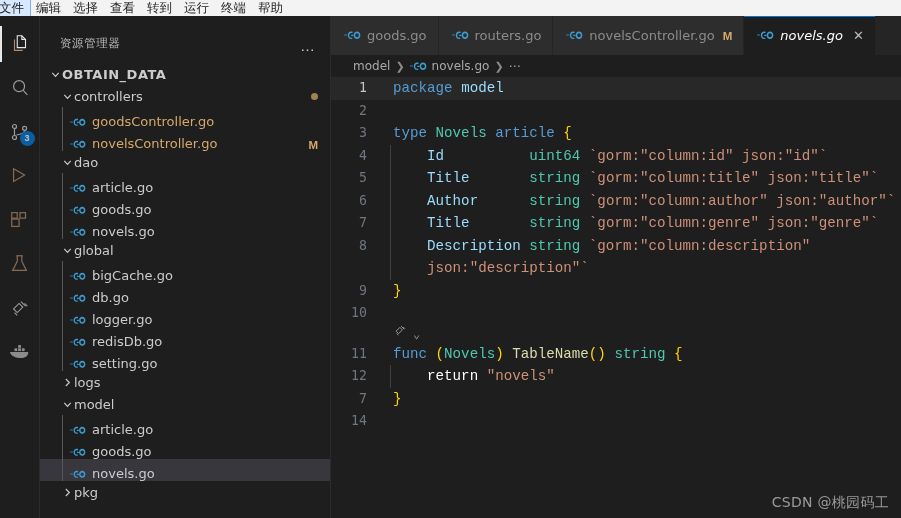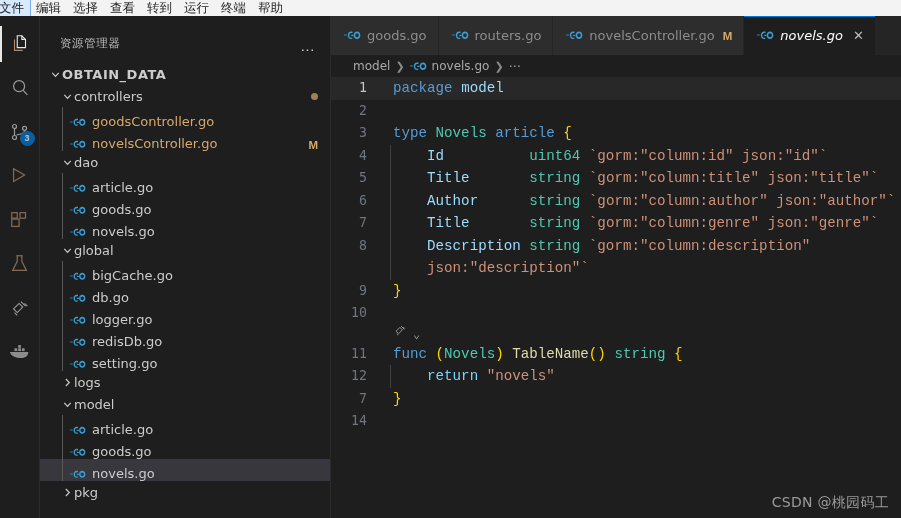--- a/index.html
+++ b/index.html
@@ -91,21 +91,21 @@
           font-size:14.2px; line-height:22.5px; }
   .cline { display:flex; height:22.5px; align-items:center; white-space:pre; }
   .cline.cur { background:#282828; box-shadow:inset 0 0 0 0px #282828; }
   .gutter { width:55px; flex:0 0 55px; text-align:right; padding-right:19px;
             color:#6e7681; font-size:13.2px; }
   .cline.cur .gutter { color:#c6c6c6; }
   .ctext { flex:1 1 auto; padding-left:7px; position:relative;font-family:Liberation Mono, monospace; }
   .vline { position:absolute; left:0; top:0; bottom:0; width:1px; background:#404040; }
 
   .kw  { color:#569cd6; }
-  .kw2 { color:#7dd3fc; }
+  .kw2 { color:#ffffff; }
   .typ { color:#4ec9b0; }
   .var { color:#9cdcfe; }
   .fn  { color:#dcdcaa; }
   .str { color:#ce9178; }
   .br  { color:#ffd700; }
   .pl  { color:#d4d4d4; }
 
   .codelens { height:18px; display:flex; align-items:center; padding-left:62px; gap:5px; }
   .codelens .gl { opacity:.85; }
 

